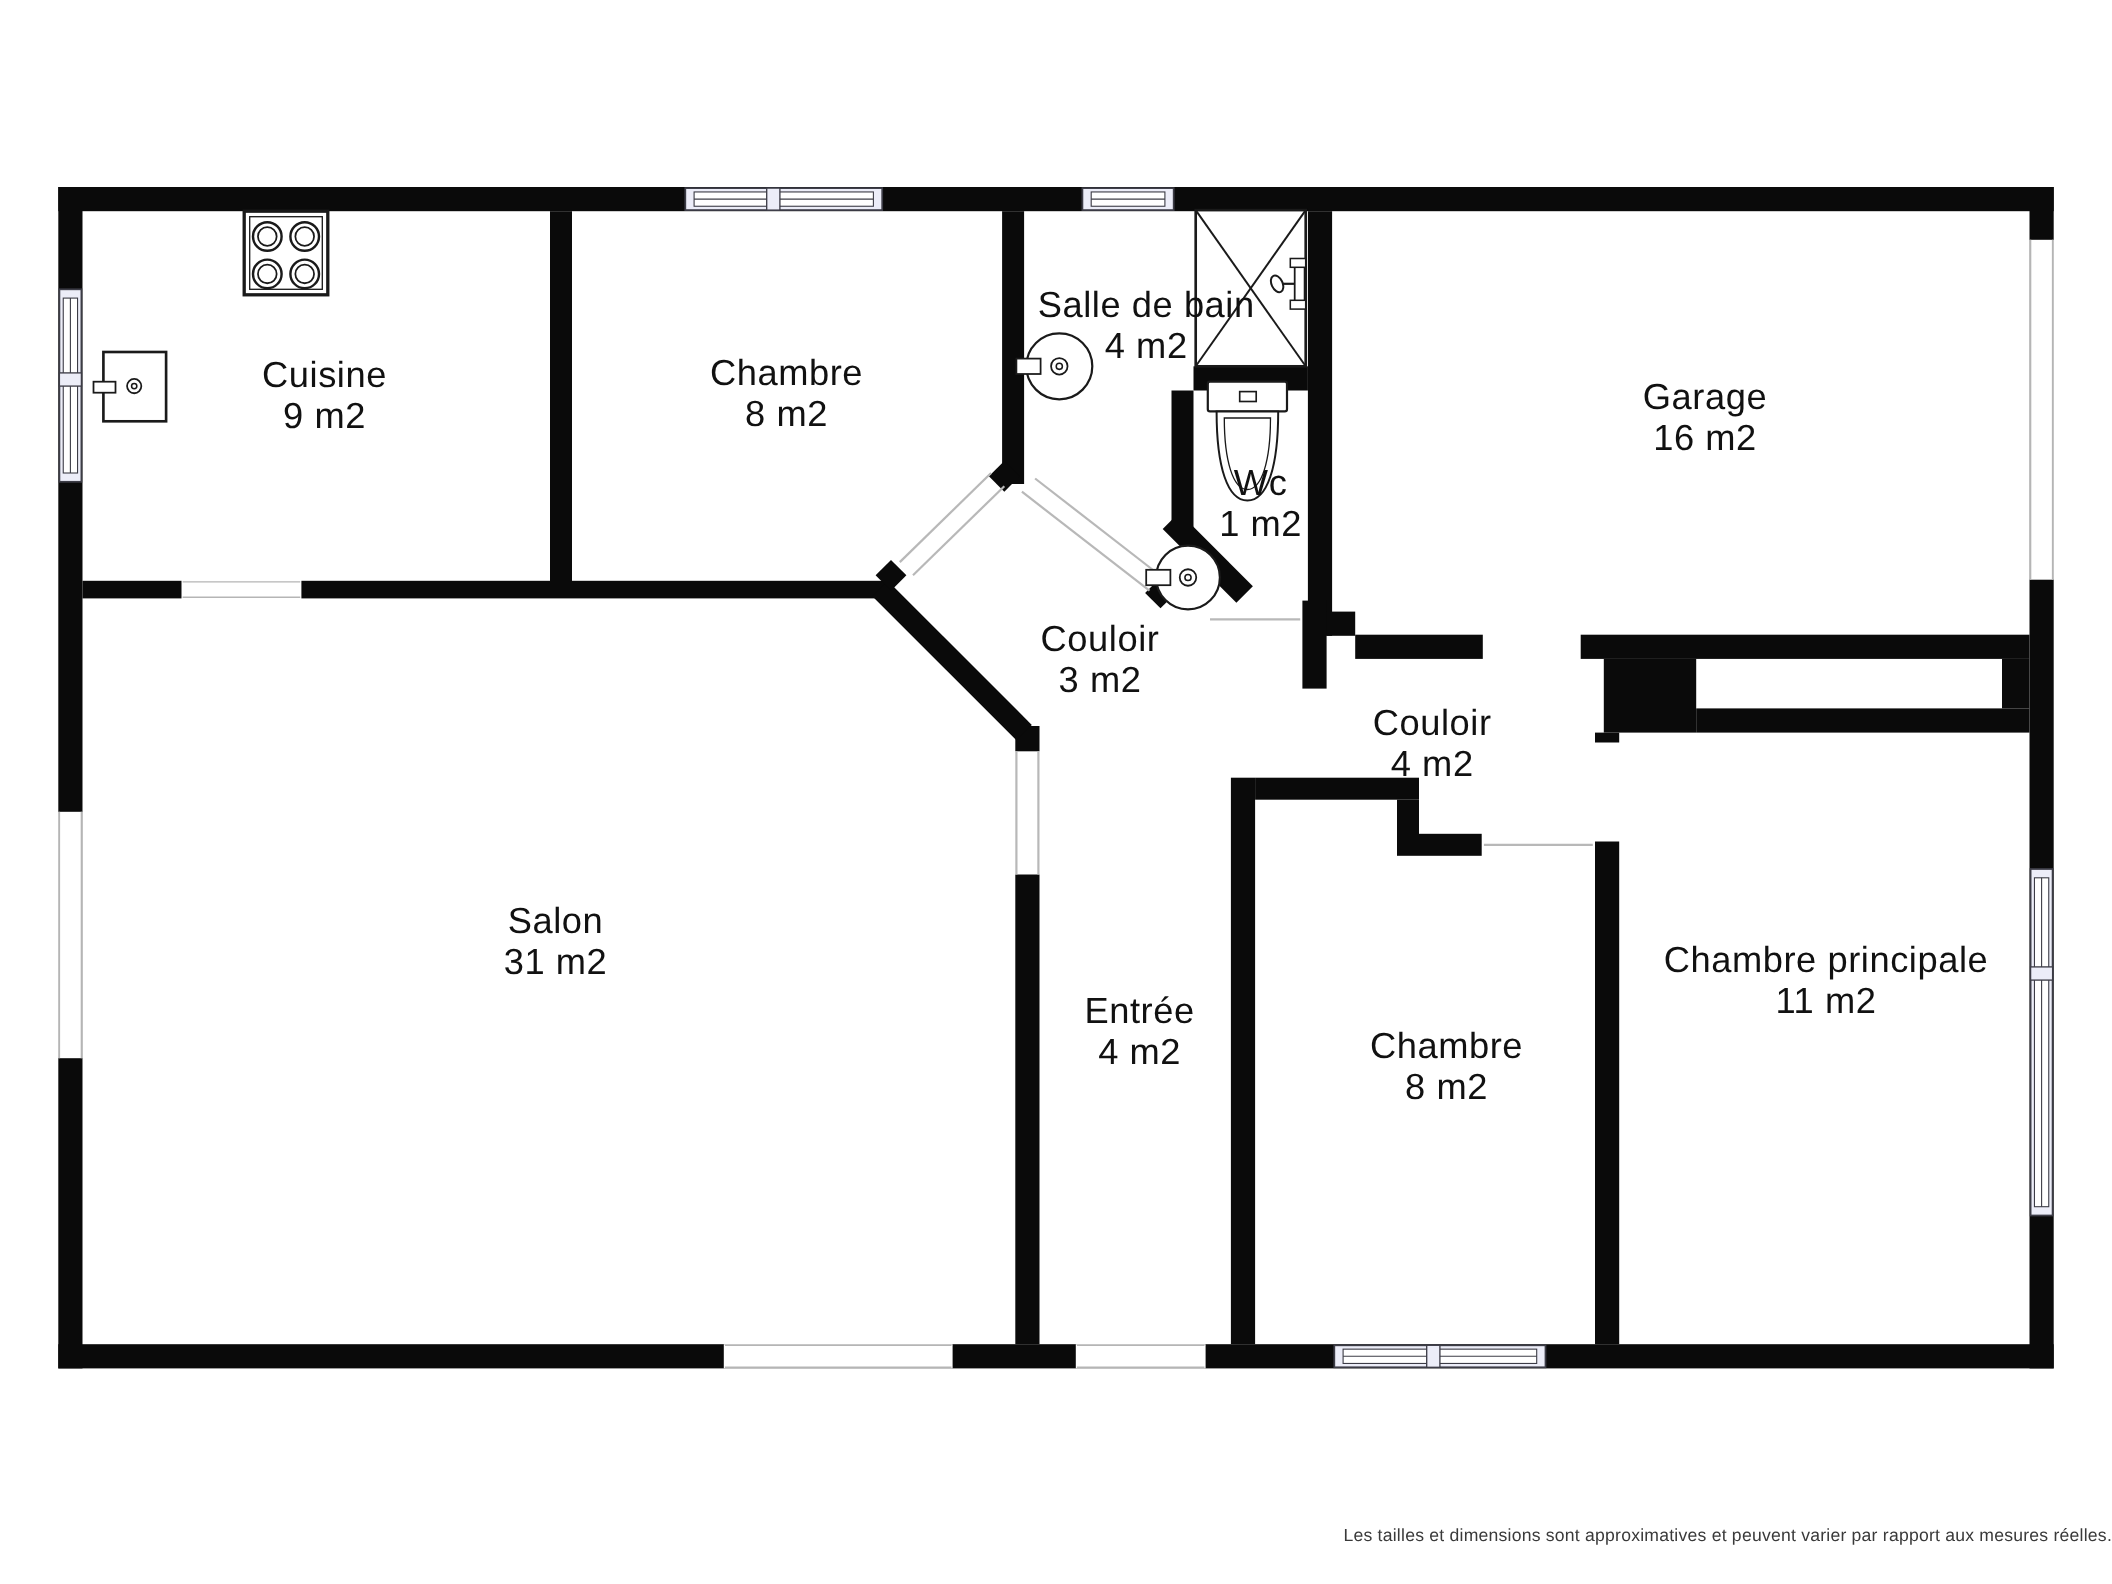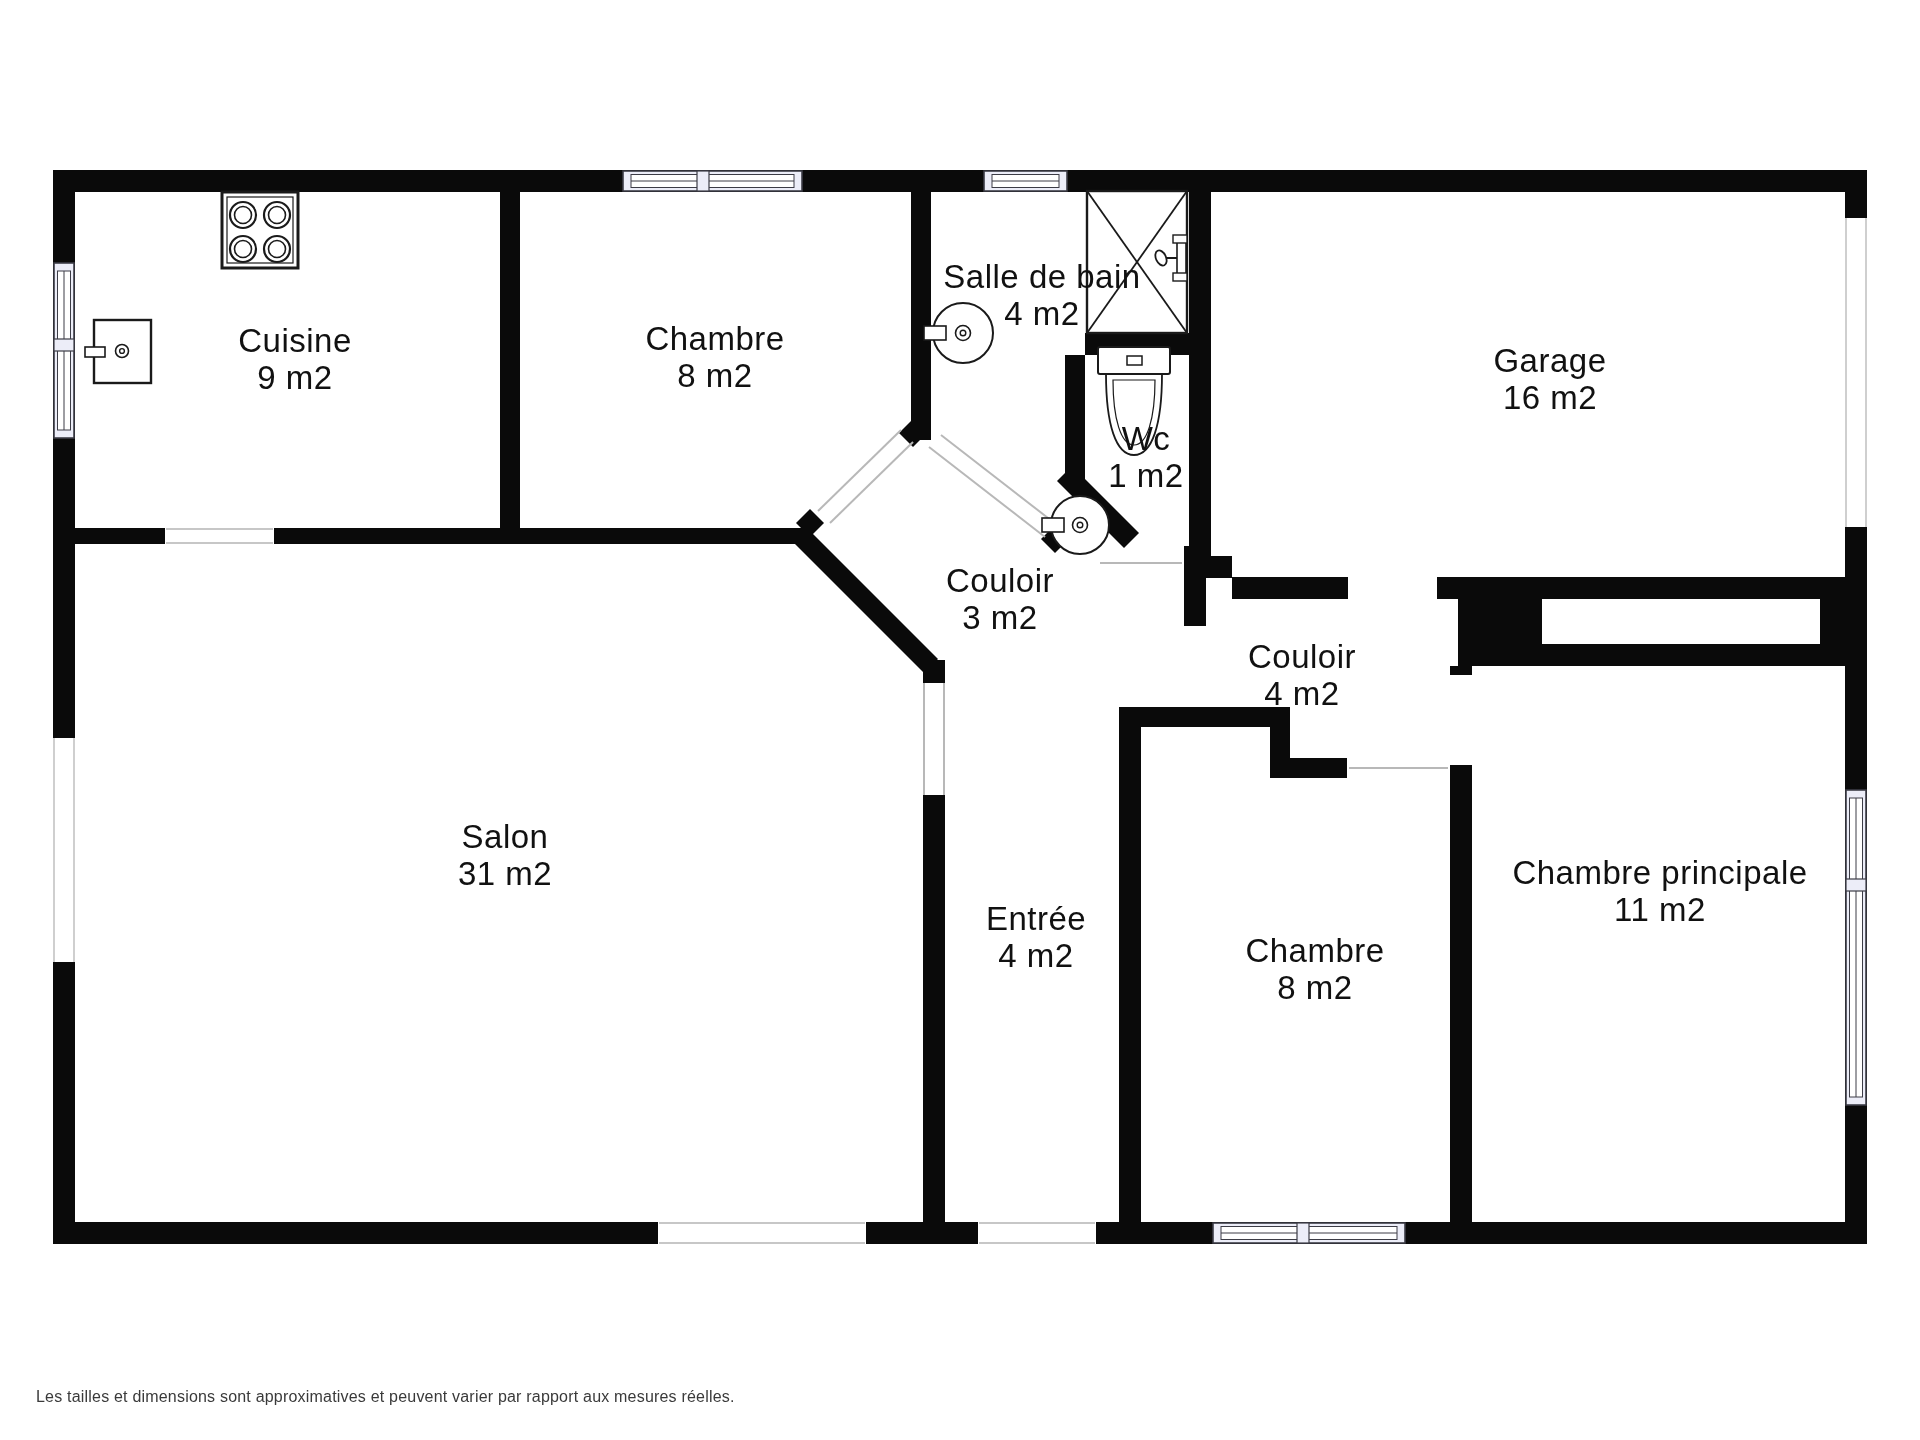--- a/index.html
+++ b/index.html
@@ -1,20 +1,20 @@
 <!DOCTYPE html>
 <html><head>
 <meta charset="utf-8">
 <style>
   html,body{margin:0;padding:0;background:#ffffff;width:1920px;height:1440px;overflow:hidden;}
   body{font-family:"Liberation Sans", sans-serif;position:relative;}
   #stage{position:absolute;inset:0;width:1920px;height:1440px;}
   svg{display:block;}
   .room-label{font-family:"Liberation Sans", sans-serif;}
-  #footer{position:absolute;left:0;right:0;top:1388px;text-align:left;
+  #footer{position:absolute;left:0;right:0;top:1388px;text-align:right;
           font-size:16px;color:#3a3a3a;letter-spacing:.2px;margin-left:36px;}
 </style>
 </head>
 <body>
 
 <div id="stage">
   <svg id="plan-svg" width="1920" height="1440" viewBox="0 0 1920 1440" xmlns="http://www.w3.org/2000/svg">
     <g id="g-walls">
         <rect x="53" y="170" width="1814" height="22" fill="#0a0a0a"></rect>
         <rect x="53" y="1222" width="1814" height="22" fill="#0a0a0a"></rect>

